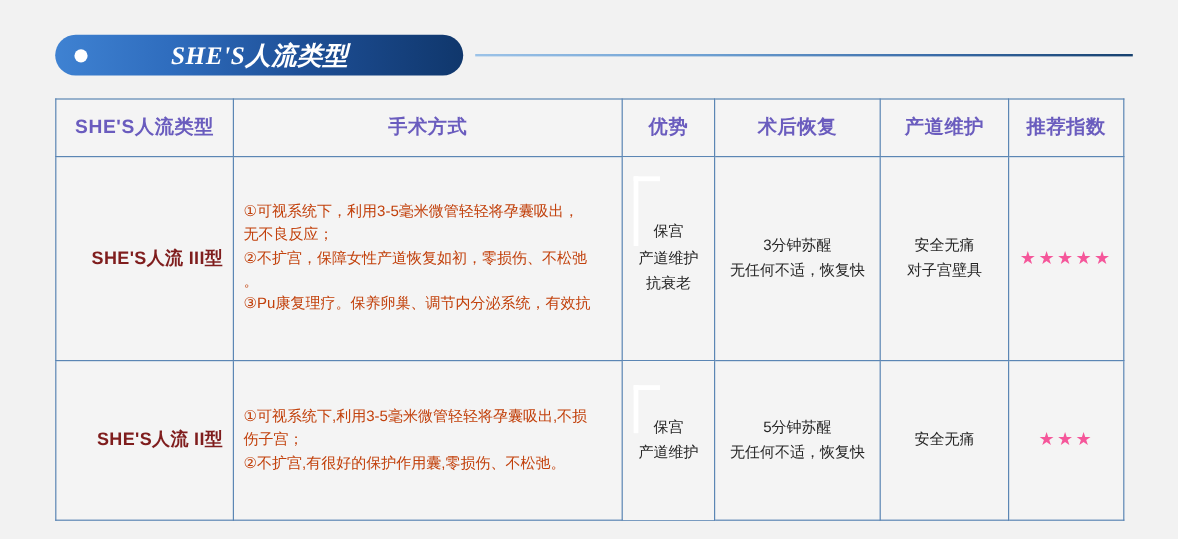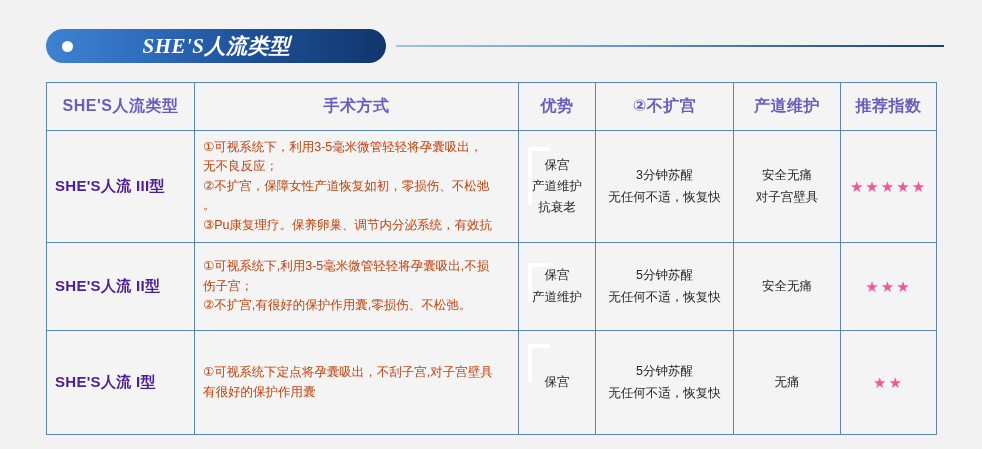--- a/index.html
+++ b/index.html
@@ -98,22 +98,22 @@
     white-space: nowrap;
   }
   .col-type   { width: 148px; }
   .col-method { width: 324px; }
   .col-adv    { width: 77px;  }
   .col-rec    { width: 138px; }
   .col-react  { width: 107px; }
   .col-score  { width: 96px;  }
 
   .cell-type {
-    text-align: left;
-    color: #4c1d95;
+    text-align: right;
+    color: #7f1d1d;
     font-size: 15px;
     font-weight: bold;
     letter-spacing: 0.3px;
     white-space: nowrap;
   }
   .cell-method {
     text-align: left;
     color: #c2410c;
     font-size: 12.5px;
     line-height: 1.55;
@@ -181,21 +181,21 @@
         <col class="col-adv">
       <col class="col-rec">
         <col class="col-react">
         <col class="col-score">
     </colgroup>
     <thead>
       <tr>
         <th>SHE'S人流类型</th>
         <th>手术方式</th>
         <th>优势</th>
-        <th>②不扩宫</th>
+        <th>术后恢复</th>
         <th>产道维护</th>
         <th>推荐指数</th>
       </tr>
     </thead>
     <tbody>
 
       <tr class="row-1">
         <td class="cell-type">SHE'S人流 III型</td>
         <td class="cell-method">
           <span class="ln">①可视系统下，利用3-5毫米微管轻轻将孕囊吸出，</span>
@@ -240,36 +240,15 @@
           <span class="ln">无任何不适，恢复快</span>
         </td>
         <td class="cell-center">
           <span class="ln">安全无痛</span>
         </td>
         <td class="stars">
           <span>★★★</span>
         </td>
       </tr>
 
-      <tr class="row-3">
-        <td class="cell-type">SHE'S人流 I型</td>
-        <td class="cell-method">
-          <span class="ln">①可视系统下定点将孕囊吸出，不刮子宫,对子宫壁具</span>
-          <span class="ln">有很好的保护作用囊</span>
-        </td>
-        <td class="cell-center cell-adv">
-          <span class="adv-mark tiny"></span>
-          <span class="ln">保宫</span>
-        </td>
-        <td class="cell-center">
-          <span class="ln">5分钟苏醒</span>
-          <span class="ln">无任何不适，恢复快</span>
-        </td>
-        <td class="cell-center">
-          <span class="ln">无痛</span>
-        </td>
-        <td class="stars">
-          <span>★★</span>
-        </td>
-      </tr>
     </tbody>
   </table>
 </div>
 
 </body></html>

